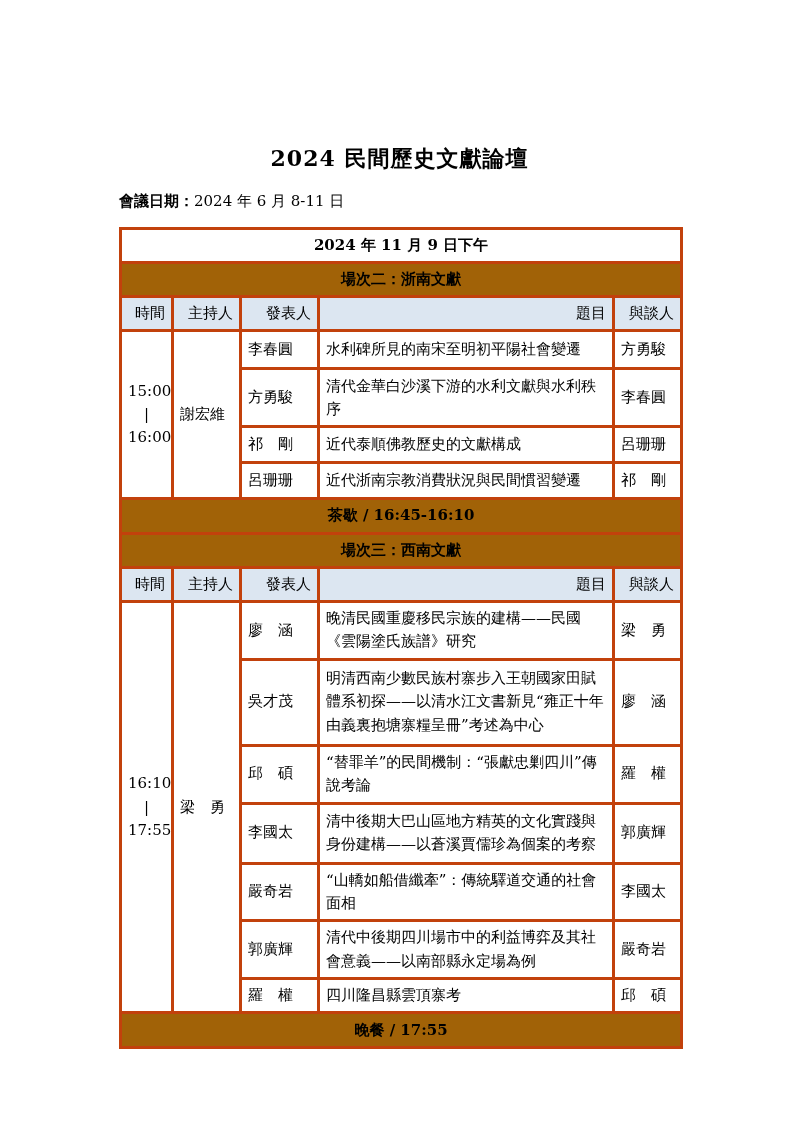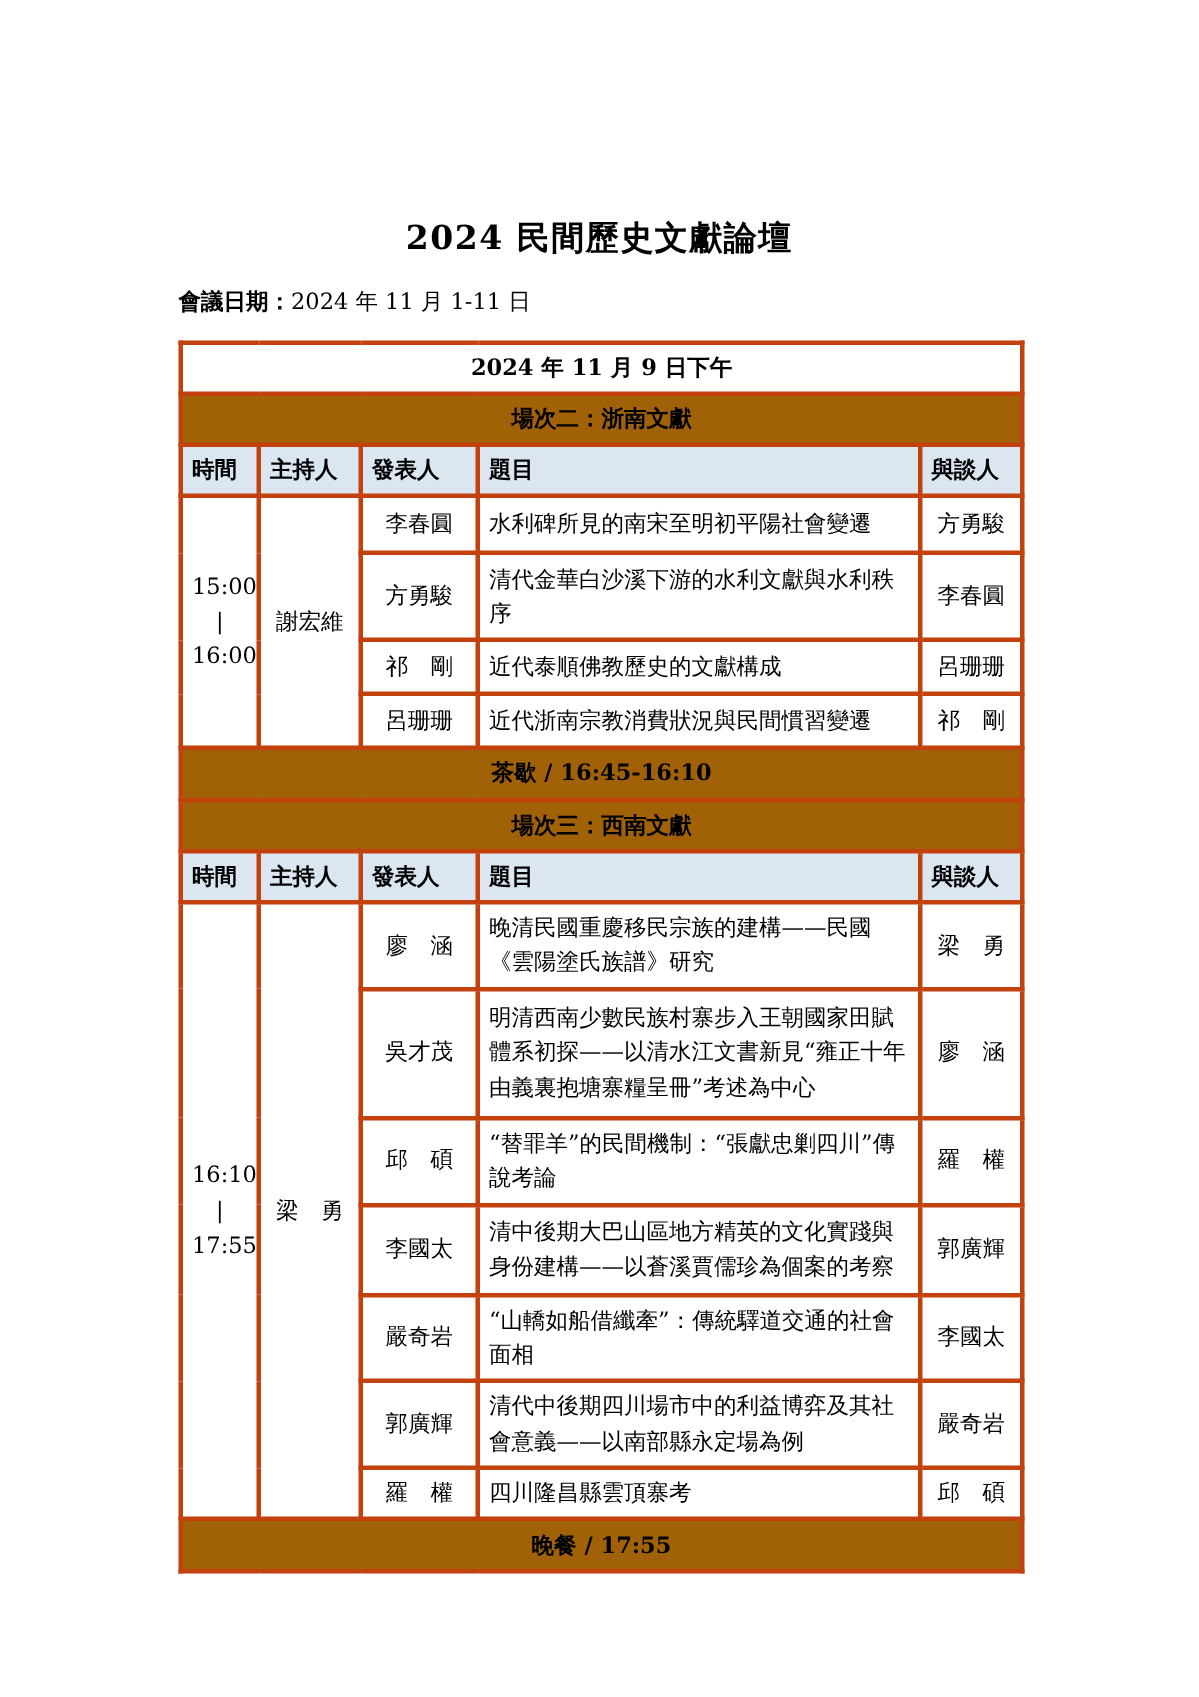--- a/index.html
+++ b/index.html
@@ -56,41 +56,41 @@
   col.c-discuss   { width: 68px; }
 
   td.band {
     text-align: center;
     font-weight: bold;
   }
   td.blue { background: #a16207; }
   td.white-band { background: #ffffff; }
   td.col-head {
     background: #dce6f1;
-    text-align: left;
-    font-weight: bold;
-  }
-  td.cell-center { text-align: center; }
+    text-align: right;
+    font-weight: normal;
+  }
+  td.cell-center { text-align: left; }
   td.cell-topic  { text-align: left; padding-left: 8px; padding-right: 8px; }
   td.cell-time   {
     text-align: center;
     white-space: pre-line;
     line-height: 1.9;
   }
 </style>
 </head>
 <body>
 
 <div class="page">
   <div class="content">
 
     <div class="doc-title">2024 民間歷史文獻論壇</div>
 
     <div class="meta-line">
-      <span class="meta-label">會議日期：</span><span class="meta-value">2024 年 11 月 1-11 日</span>
+      <span class="meta-label">會議日期：</span><span class="meta-value">2024 年 6 月 8-11 日</span>
     </div>
 
     <table class="schedule">
       <colgroup>
         <col class="c-time">
           <col class="c-moderator">
           <col class="c-presenter">
           <col class="c-topic">
           <col class="c-discuss">
       </colgroup>

